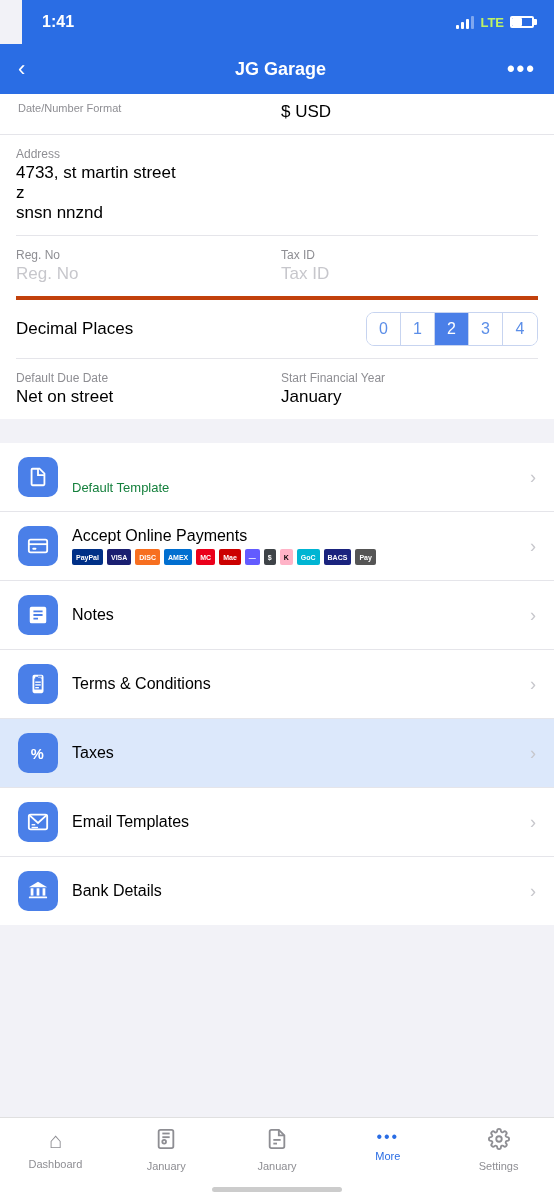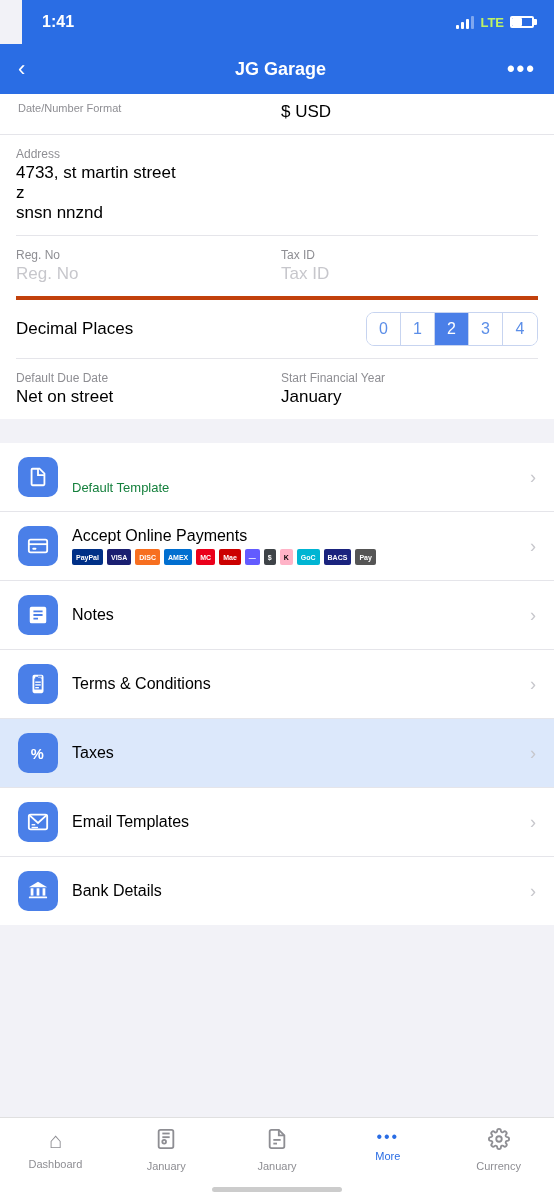--- a/index.html
+++ b/index.html
@@ -567,17 +567,17 @@
     <span class="tab-icon active" style="font-size:16px; color:#2a6de4; letter-spacing:2px;">•••</span>
     <span class="tab-label active">More</span>
   </div>
   <div class="tab-item">
     <span class="tab-icon">
       <svg width="22" height="22" viewBox="0 0 24 24" fill="none" stroke="#8e8e93" stroke-width="2">
         <circle cx="12" cy="12" r="3"></circle>
         <path d="M19.4 15a1.65 1.65 0 0 0 .33 1.82l.06.06a2 2 0 0 1-2.83 2.83l-.06-.06a1.65 1.65 0 0 0-1.82-.33 1.65 1.65 0 0 0-1 1.51V21a2 2 0 0 1-4 0v-.09A1.65 1.65 0 0 0 9 19.4a1.65 1.65 0 0 0-1.82.33l-.06.06a2 2 0 0 1-2.83-2.83l.06-.06A1.65 1.65 0 0 0 4.68 15a1.65 1.65 0 0 0-1.51-1H3a2 2 0 0 1 0-4h.09A1.65 1.65 0 0 0 4.6 9a1.65 1.65 0 0 0-.33-1.82l-.06-.06a2 2 0 0 1 2.83-2.83l.06.06A1.65 1.65 0 0 0 9 4.68a1.65 1.65 0 0 0 1-1.51V3a2 2 0 0 1 4 0v.09a1.65 1.65 0 0 0 1 1.51 1.65 1.65 0 0 0 1.82-.33l.06-.06a2 2 0 0 1 2.83 2.83l-.06.06A1.65 1.65 0 0 0 19.4 9a1.65 1.65 0 0 0 1.51 1H21a2 2 0 0 1 0 4h-.09a1.65 1.65 0 0 0-1.51 1z"></path>
       </svg>
     </span>
-    <span class="tab-label">Currency</span>
+    <span class="tab-label">Settings</span>
   </div>
 </div>
 
 <div class="home-indicator"></div>
 
 </body></html>

